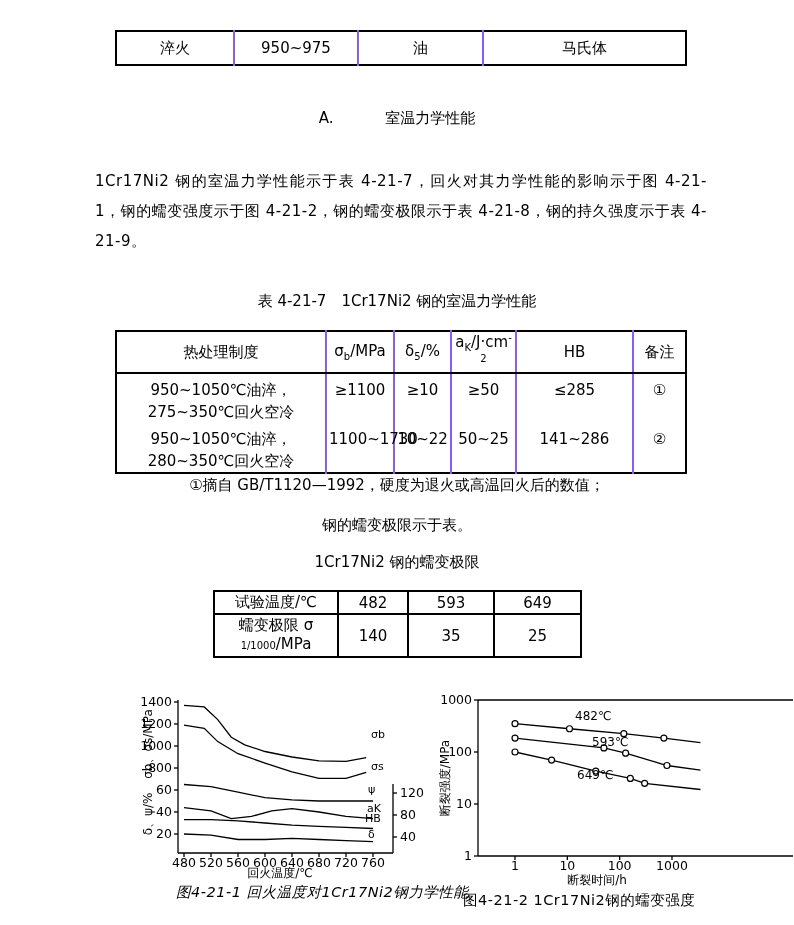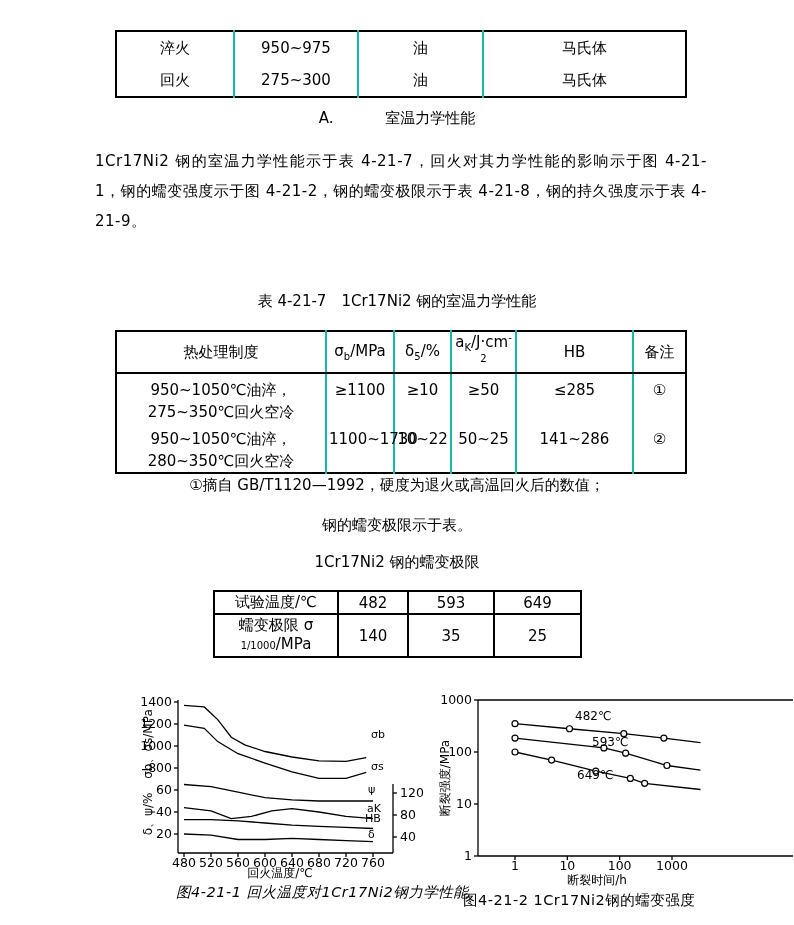--- a/index.html
+++ b/index.html
@@ -1,30 +1,30 @@
 <!DOCTYPE html>
 <html><head>
 <meta charset="utf-8">
 <style>
   html,body{margin:0;padding:0;background:#fff;}
   .page{position:relative;width:794px;height:925px;background:#ffffff;color:#000;
         font-family:"DejaVu Sans",sans-serif;font-size:15px;overflow:hidden;}
   table{border-collapse:collapse;table-layout:fixed;}
   
   .tbl{position:absolute;border:2px solid #000;}
-  .tbl td{border-left:2px solid #14b8a6;text-align:center;vertical-align:middle;padding:0 2px;}
+  .tbl td{border-left:2px solid #8b5cf6;text-align:center;vertical-align:middle;padding:0 2px;}
   .tbl td:first-child{border-left:none;}
   .prev td{height:32px;}
   
   .main thead td{border-bottom:2px solid #000;height:26px;}
   .main tbody td{vertical-align:top;padding-top:5px;height:44px;line-height:22px;}
   
   .grid td{border:2px solid #000;}
   .center{position:absolute;left:0;width:100%;text-align:center;}
-  .para{position:absolute;text-align:justify;line-height:30px;letter-spacing:.5px;}
+  .para{position:absolute;text-align:justify;line-height:30px;letter-spacing:.5px;margin-top:20px;}
   sub{font-size:10px;} sup{font-size:10px;}
   .fig{position:absolute;}
   svg text{font-family:"DejaVu Sans",sans-serif;fill:#000;}
   svg line,svg polyline{stroke:#000;stroke-width:1.3;fill:none;}
   .tick{font-size:12.5px;}
   .clabel{font-size:11px;}
   .alabel{font-size:12px;}
   .caption{position:absolute;font-size:14.5px;letter-spacing:.5px;white-space:nowrap;}
 </style>
 </head>
@@ -36,26 +36,20 @@
     <colgroup>
         <col style="width:118px">
         <col style="width:124px">
         <col style="width:125px">
         <col style="width:203px">
       </colgroup>
     <tbody>
         <tr>
       <td>淬火</td>
       <td>950~975</td>
-      <td>油</td>
-      <td>马氏体</td>
-    </tr>
-    <tr>
-      <td>回火</td>
-      <td>275~300</td>
       <td>油</td>
       <td>马氏体</td>
     </tr>
   </tbody>
     </table>
 
   <div class="center" style="top:109px;">
     <span>A.</span>
     <span style="display:inline-block;width:42px;"></span>
     <span>室温力学性能</span>

